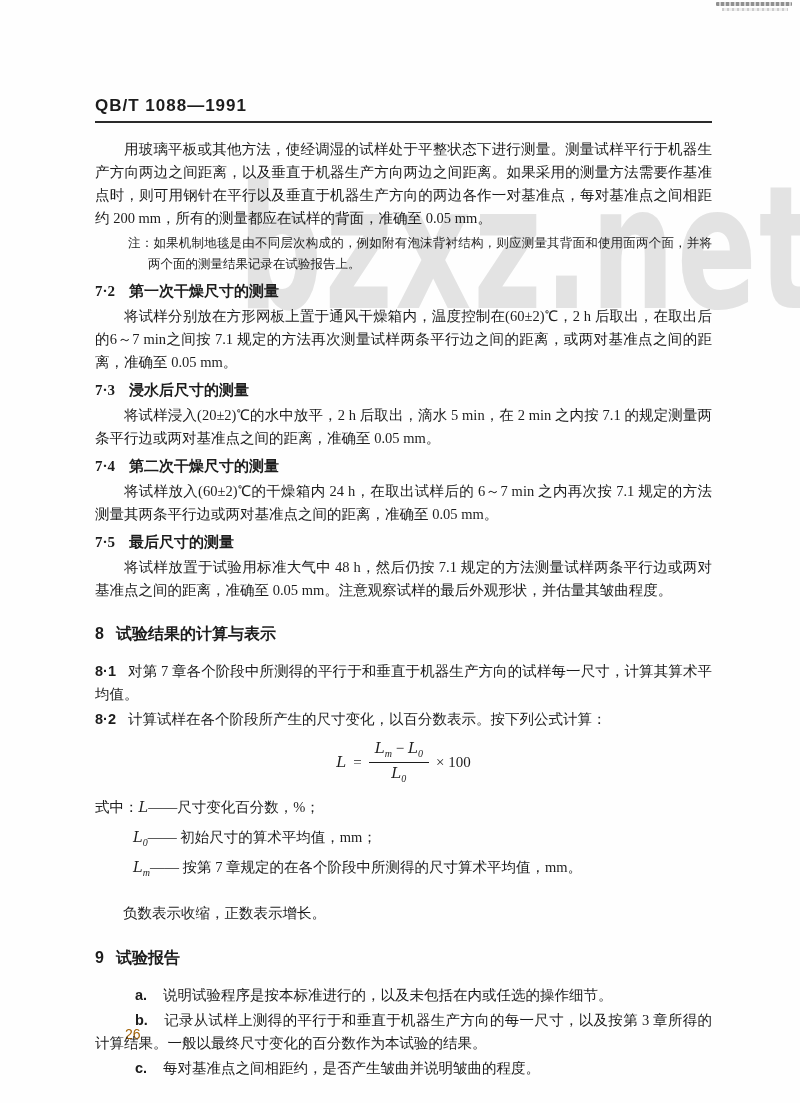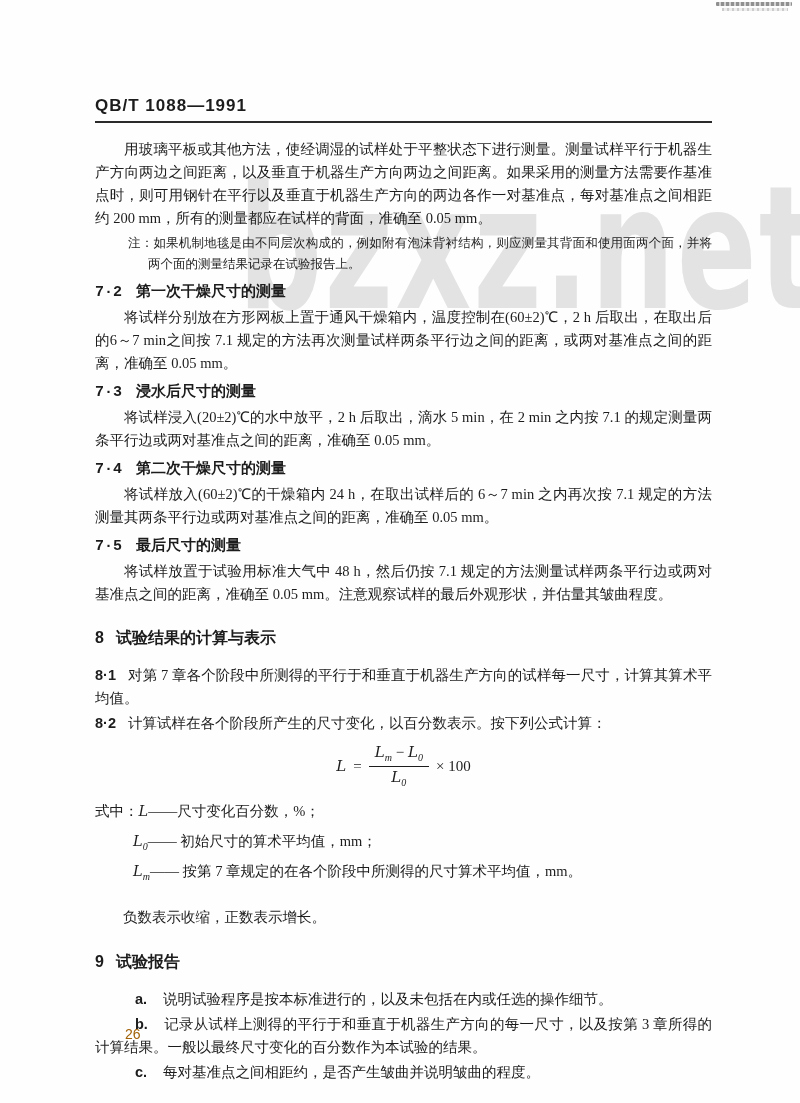--- a/index.html
+++ b/index.html
@@ -53,21 +53,21 @@
   .note {
     font-size: 12.5px; line-height: 21px;
     padding-left: 53px; text-indent: -20px;
     margin: 3px 0 4px 0; text-align: justify;
   }
 
   .sub-heading {
     font-weight: 700; font-size: 15px; line-height: 23px;
     margin: 5px 0 2px 0;
   }
-  .sub-heading .sec-num { margin-right: 14px; font-family: Liberation Mono, monospace; }
+  .sub-heading .sec-num { margin-right: 14px; font-family: Liberation Serif, serif; }
 
   .chapter-heading {
     font-weight: 700; font-size: 16px; line-height: 24px;
     margin: 20px 0 14px 0;
   }
   .chapter-heading .sec-num { margin-right: 12px; font-family: "Liberation Sans", sans-serif; }
 
   .numbered-para { margin: 2px 0; }
   .numbered-para .sec-num { font-weight: 700; margin-right: 12px; font-family: "Liberation Sans", sans-serif; }
 

